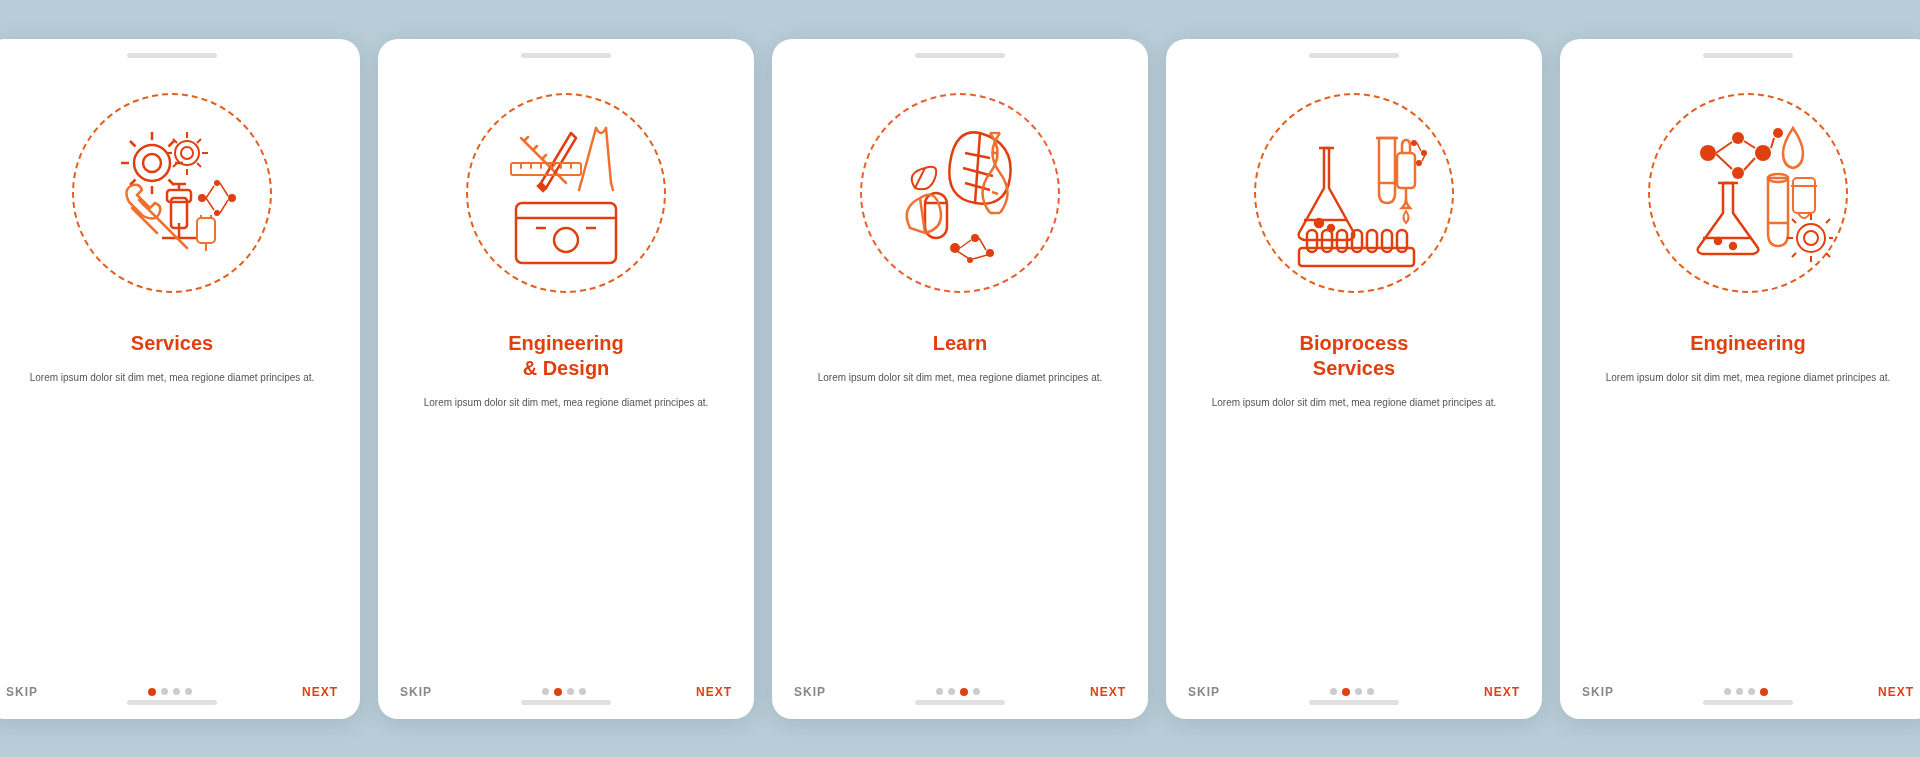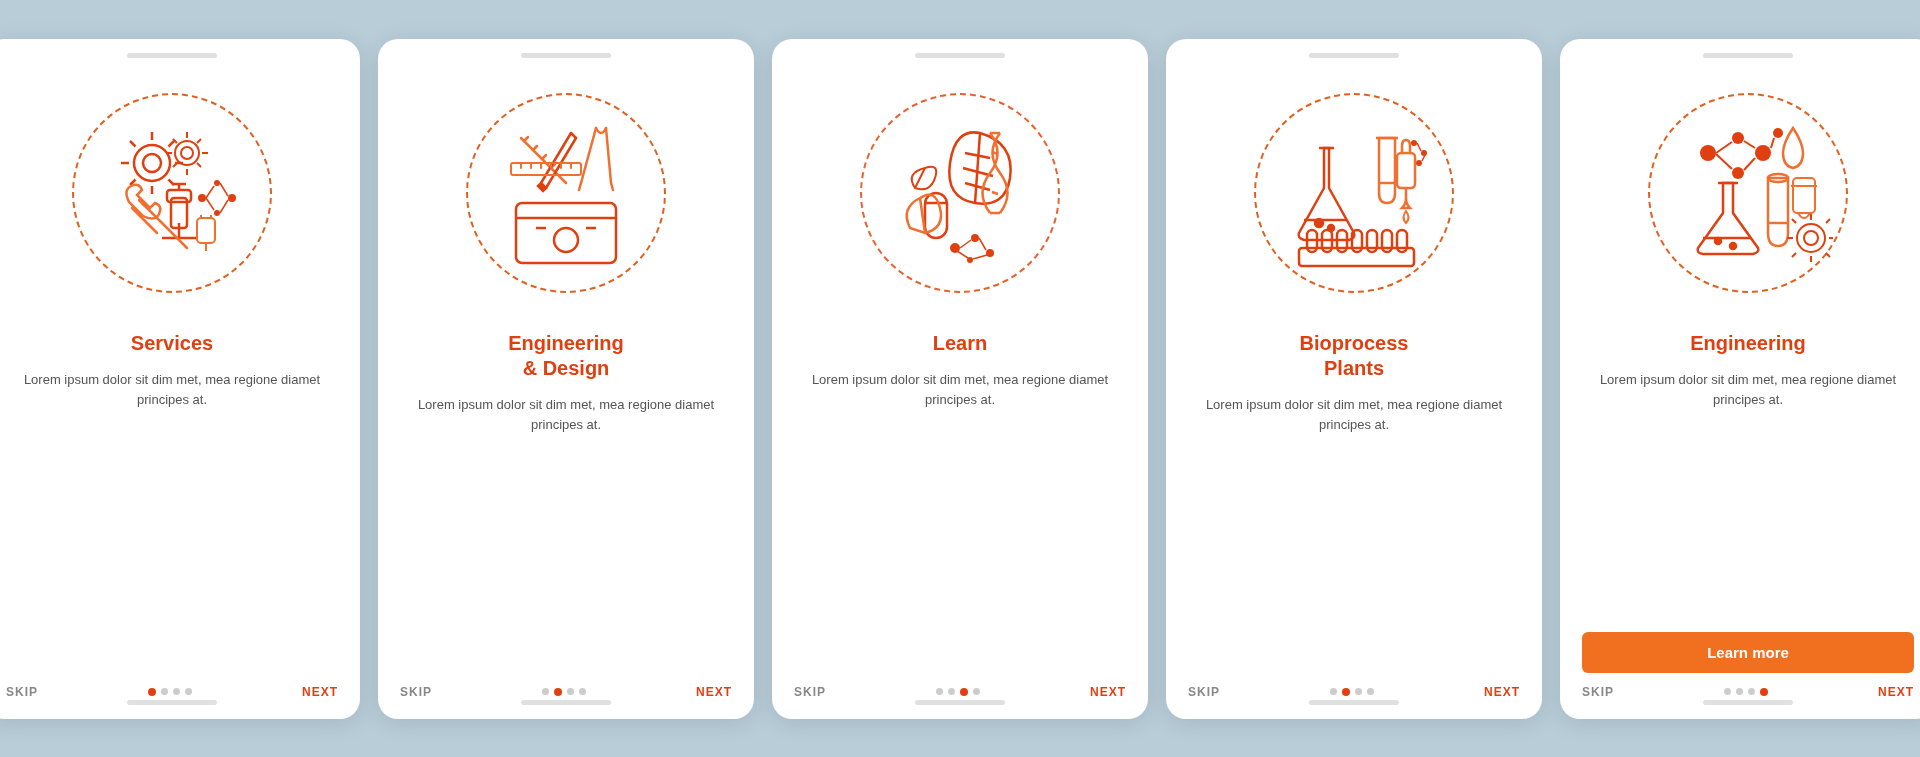--- a/index.html
+++ b/index.html
@@ -115,21 +115,21 @@
     .card-title {
       font-size: 20px;
       font-weight: 700;
       color: #e04010;
       text-align: center;
       margin-bottom: 14px;
       line-height: 1.25;
     }
 
     .card-desc {
-      font-size: 13px;
+      font-size: 10px;
       color: #555;
       text-align: center;
       line-height: 1.55;
       flex: 1;
     }
 
     .card-footer {
       width: 100%;
       padding-top: 10px;
     }
@@ -471,21 +471,21 @@
           </g>
           <g stroke="#e04010" stroke-width="1.5">
             <line x1="148" y1="35" x2="152" y2="43"></line>
             <line x1="156" y1="47" x2="153" y2="53"></line>
           </g>
         </svg>
       </div>
     </div>
     <div class="card-content">
       <div class="card-title" style="white-space:pre-line;">Bioprocess
-Plants</div>
+Services</div>
       <div class="card-desc">Lorem ipsum dolor sit dim met, mea regione diamet principes at.</div>
     </div>
     <div class="card-footer">
       <div class="nav-row">
         <span class="nav-label">SKIP</span>
         <div class="dots card-4">
           <div class="dot"></div>
           <div class="dot"></div>
           <div class="dot"></div>
           <div class="dot"></div>
@@ -548,21 +548,20 @@
             <path d="M135 105 Q141 115 147 105"></path>
           </g>
         </svg>
       </div>
     </div>
     <div class="card-content">
       <div class="card-title">Engineering</div>
       <div class="card-desc">Lorem ipsum dolor sit dim met, mea regione diamet principes at.</div>
     </div>
     <div class="card-footer">
-      <button class="learn-more-btn">Learn more</button>
       <div class="nav-row">
         <span class="nav-label">SKIP</span>
         <div class="dots card-5">
           <div class="dot"></div>
           <div class="dot"></div>
           <div class="dot"></div>
           <div class="dot"></div>
         </div>
         <span class="nav-label" style="color:#e04010;">NEXT</span>
       </div>

